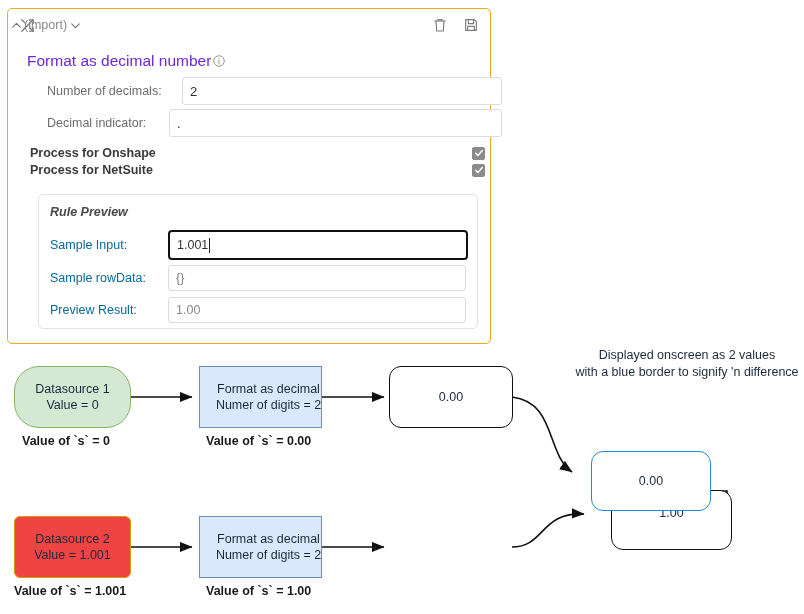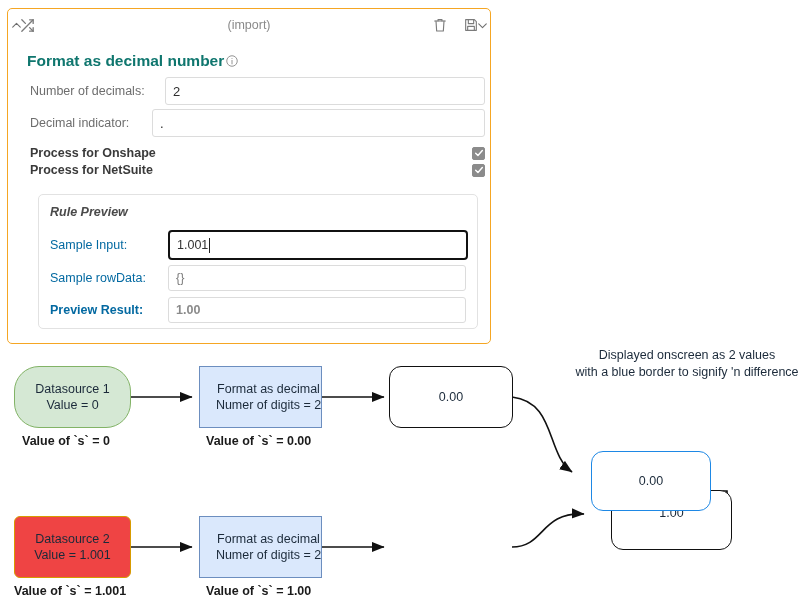--- a/index.html
+++ b/index.html
@@ -31,22 +31,21 @@
   .icon-btn {
     width: 22px; height: 22px;
     display: flex; align-items: center; justify-content: center;
     color: #7b7b7b;
   }
   .icon-btn svg { display: block; }
   .header-center {
     position: absolute;
     left: 0; right: 0; top: 0;
     height: 32px;
-    display: flex; align-items: center; justify-content: space-between;
-    gap: 7px;
+    display: flex; align-items: center; justify-content: flex-start;
     pointer-events: none;
   }
   .header-center > * { pointer-events: auto; }
   .chev {
     width: 16px; height: 16px;
     display: flex; align-items: center; justify-content: center;
     color: #6f6f6f;
   }
   .import-label {
     font-size: 12.5px;
@@ -56,29 +55,30 @@
     position: absolute;
     right: 8px; top: 0; height: 32px;
     display: flex; align-items: center; gap: 9px;
   }
 
   .rule-title {
     position: absolute;
     left: 19px; top: 43px;
     display: flex; align-items: center; gap: 1px;
     font-size: 15.5px;
-    font-weight: bold;
-    color: #0f766e;
+    font-weight: normal;
+    color: #6d28d9;
   }
   .info-icon { color: #8c8c8c; display: flex; }
 
   .field-row {
     position: absolute;
     display: flex;
     align-items: center;
+    margin-left: 17px;
   }
   .field-label {
     font-size: 12.5px;
     color: #6d6d6d;
   }
   .field-input {
     border: 1px solid #dcdcdc;
     border-radius: 3px;
     background: #fff;
     font-size: 13px;
@@ -148,21 +148,21 @@
     color: #333;
   }
   .caret {
     display: inline-block;
     width: 1px; height: 15px;
     background: #222;
     margin-left: 1px;
   }
   .pv-rowdata { left: 11px; top: 70px; }
   .pv-rowdata .pv-input { width: 298px; color: #7d7d7d; }
-  .pv-result { left: 11px; top: 102px; font-weight: bold; }
+  .pv-result { left: 11px; top: 102px; }
   .pv-result .pv-input { width: 298px; color: #8a8a8a; }
 
   
   .flow { position: absolute; left: 0; top: 344px; width: 804px; height: 270px; }
   .node {
     position: absolute;
     display: flex;
     flex-direction: column;
     align-items: center;
     justify-content: center;

